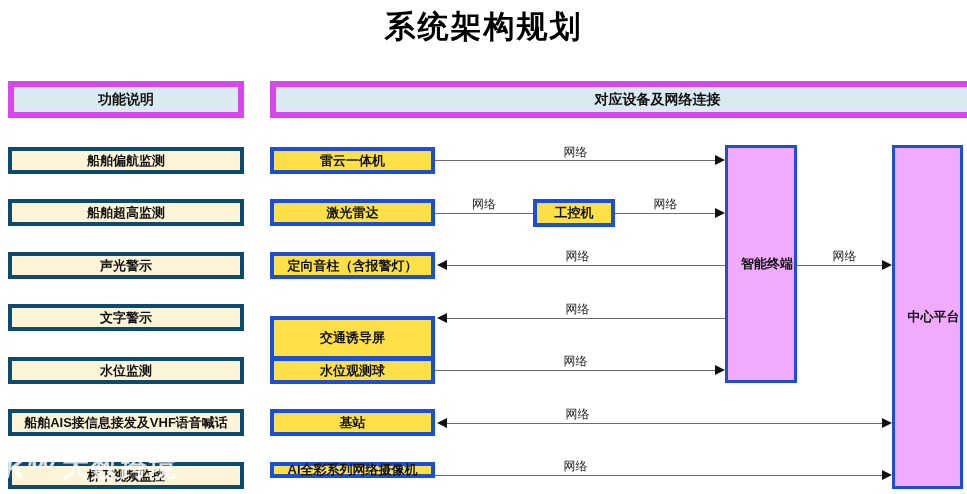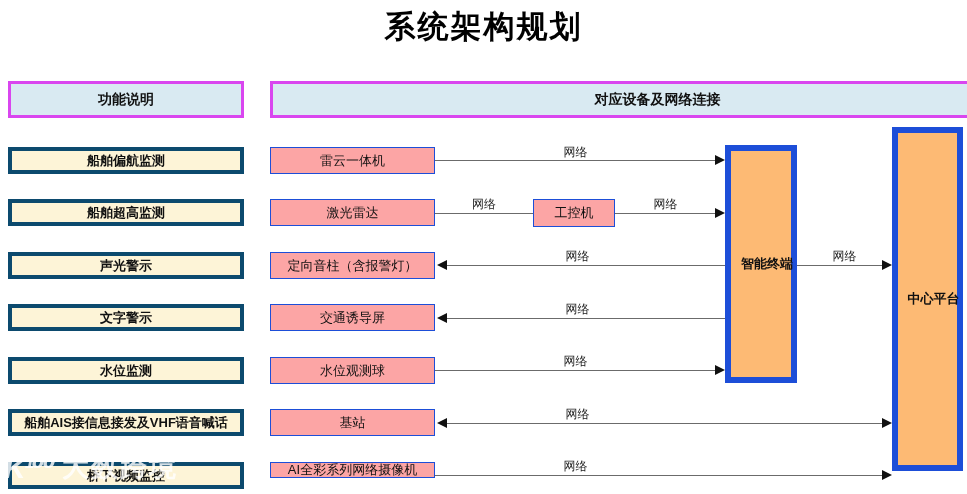--- a/index.html
+++ b/index.html
@@ -5,24 +5,24 @@
   html,body { margin:0; padding:0; background:#ffffff;
     font-family:"Liberation Sans","DejaVu Sans",sans-serif; }
   .canvas { position:relative; width:967px; height:494px; background:#ffffff; overflow:hidden; }
 
   .title { position:absolute; top:6px; left:0; right:0; text-align:center;
     font-size:31px; font-weight:bold; color:#000; letter-spacing:2px; }
 
   .box { position:absolute; box-sizing:border-box; display:flex;
     align-items:center; justify-content:center; text-align:center;
     font-size:13px; color:#111; white-space:nowrap; }
-  .hdr  { background:#d9eaf2; border:3px solid #d946ef; font-weight:bold; font-size:14px; }
+  .hdr  { background:#d9eaf2; border:6px solid #d946ef; font-weight:bold; font-size:14px; }
   .func { background:#fdf4d7; border:4px solid #0c4a6e; font-weight:bold; }
-  .dev  { background:#fca5a5; border:1px solid #1d4ed8; font-weight:normal; }
-  .term { background:#fdba74; border:6px solid #1d4ed8; font-weight:bold;padding-left:12px; }
+  .dev  { background:#fde047; border:4px solid #1d4ed8; font-weight:bold; }
+  .term { background:#f0abfc; border:3px solid #1d4ed8; font-weight:bold;padding-left:12px; }
 
   .line { position:absolute; height:1px; background:#6b6b6b; }
   .ah-r { position:absolute; width:0; height:0;
     border-top:5px solid transparent; border-bottom:5px solid transparent;
     border-left:10px solid #111; }
   .ah-l { position:absolute; width:0; height:0;
     border-top:5px solid transparent; border-bottom:5px solid transparent;
     border-right:10px solid #111; }
   .lbl { position:absolute; font-size:12px; color:#222; text-align:center; }
 
@@ -46,28 +46,28 @@
   <div class="box func" style="left:8px; top:199px; width:236px; height:27px;">船舶超高监测</div>
   <div class="box func" style="left:8px; top:252px; width:236px; height:27px;">声光警示</div>
   <div class="box func" style="left:8px; top:304px; width:236px; height:27px;">文字警示</div>
   <div class="box func" style="left:8px; top:357px; width:236px; height:27px;">水位监测</div>
   <div class="box func" style="left:8px; top:409px; width:236px; height:27px;">船舶AIS接信息接发及VHF语音喊话</div>
   <div class="box func" style="left:8px; top:462px; width:236px; height:27px;">桥下视频监控</div>
 
   <div class="box dev" style="left:270px; top:147px; width:165px; height:27px;">雷云一体机</div>
   <div class="box dev" style="left:270px; top:199px; width:165px; height:27px;">激光雷达</div>
   <div class="box dev" style="left:270px; top:252px; width:165px; height:27px;">定向音柱（含报警灯）</div>
-  <div class="box dev" style="left:270px; top:304px; width:165px; height:27px;">交通诱导屏</div>
+  <div class="box dev" style="left:270px; top:316px; width:165px; height:44px;">交通诱导屏</div>
   <div class="box dev" style="left:270px; top:357px; width:165px; height:27px;">水位观测球</div>
   <div class="box dev" style="left:270px; top:409px; width:165px; height:27px;">基站</div>
   <div class="box dev" style="left:270px; top:462px; width:165px; height:16px;">AI全彩系列网络摄像机</div>
 
   <div class="box dev" style="left:533px; top:199px; width:82px; height:28px;">工控机</div>
   <div class="box term" style="left:725px; top:145px; width:72px; height:238px;">智能终端</div>
-  <div class="box term" style="left:892px; top:127px; width:71px; height:344px;">中心平台</div>
+  <div class="box term" style="left:892px; top:145px; width:71px; height:344px;">中心平台</div>
 
   <div class="line" style="left:435px; top:160px; width:281px;"></div>
   <div class="ah-r" style="left:715px; top:155px;"></div>
   <div class="lbl" style="left:435px; top:144px; width:281px;">网络</div>
 
   <div class="line" style="left:435px; top:213px; width:98px;"></div>
   <div class="lbl" style="left:435px; top:196px; width:98px;">网络</div>
   <div class="line" style="left:615px; top:213px; width:101px;"></div>
   <div class="lbl" style="left:615px; top:196px; width:101px;">网络</div>
   <div class="ah-r" style="left:715px; top:208px;"></div>

